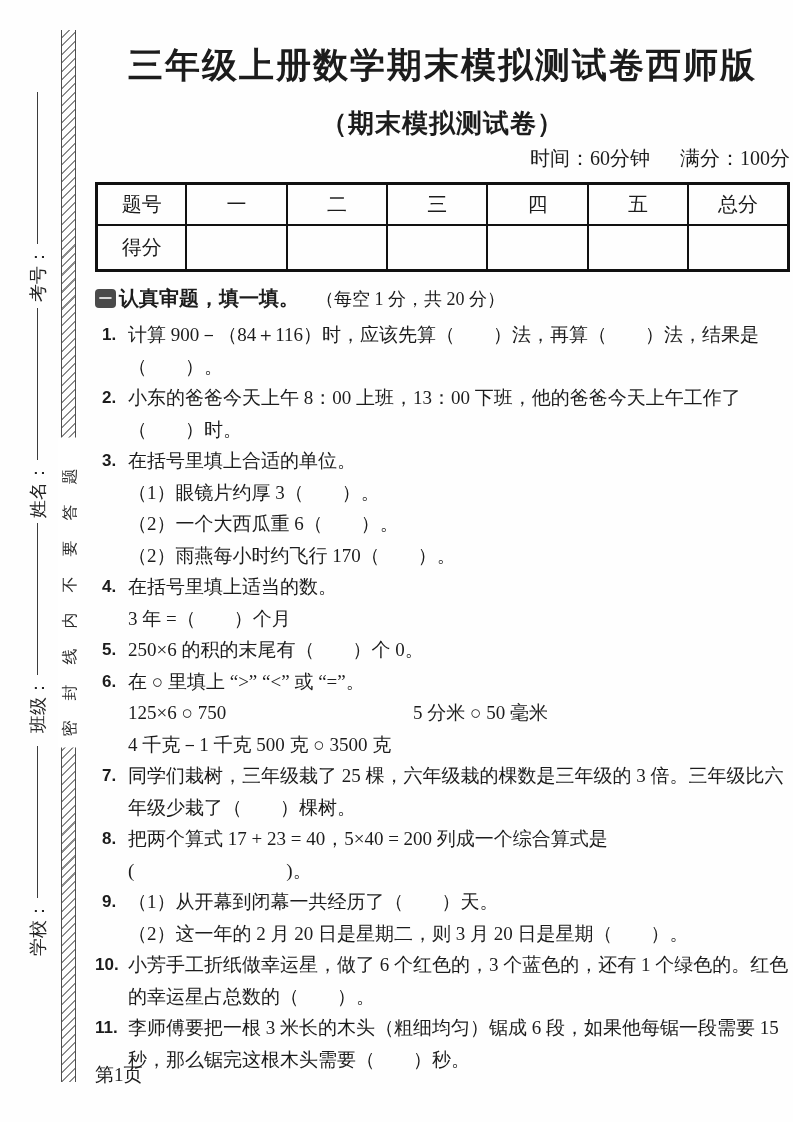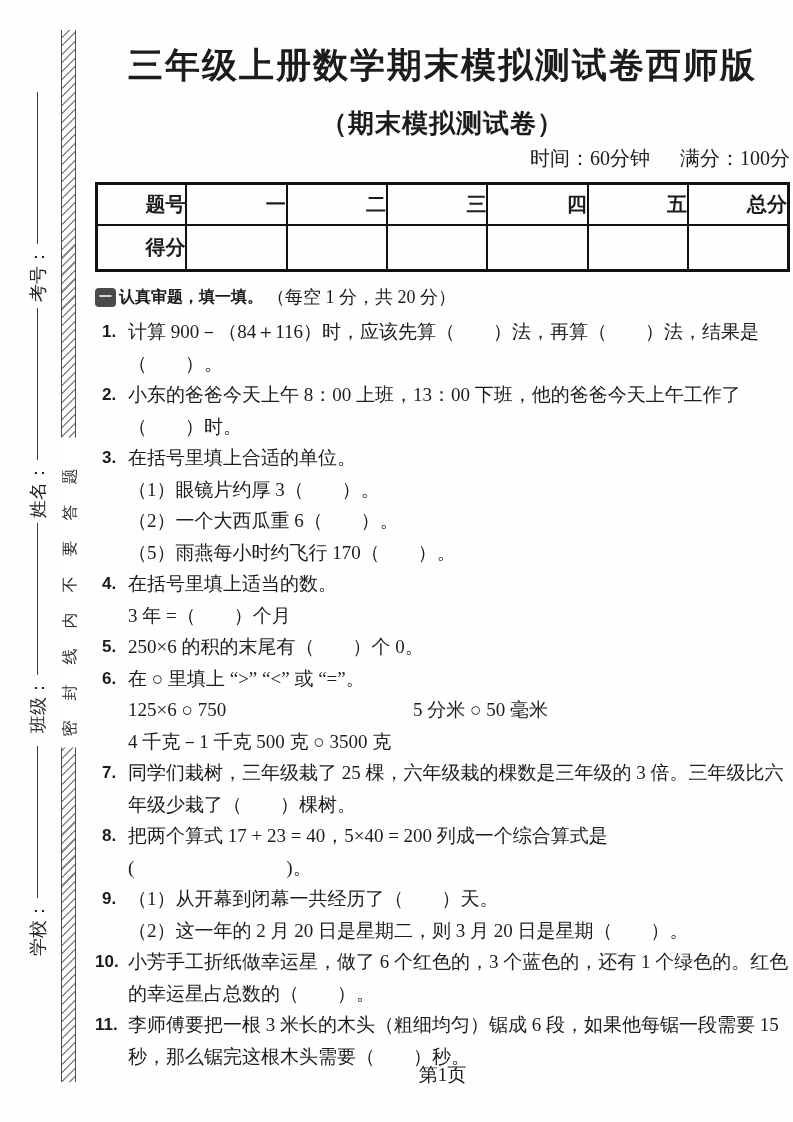--- a/index.html
+++ b/index.html
@@ -29,49 +29,49 @@
   }
   .seal-label .uline { flex:1; border-bottom:1.3px solid #3c3c3c; margin:0 2px 3px 4px; height:1px; }
   
   main { position:absolute; left:95px; top:42px; width:695px; }
   .title { font-size:35px; font-weight:700; text-align:center; letter-spacing:2px; margin:0; }
   .subtitle { font-size:26px; font-weight:700; text-align:center; margin-top:17px; letter-spacing:1px; }
   .meta { text-align:right; font-size:20px; margin-top:4px; }
   .meta span + span { margin-left:30px; }
   table.score { width:100%; border-collapse:collapse; margin-top:10px; border:3px solid #111; }
   table.score td {
-    border:2px solid #111; text-align:right; font-size:20px;
-    height:39px; padding:0;font-weight:bold;
+    border:2px solid #111; text-align:center; font-size:20px;
+    height:39px; padding:0;
   }
   table.score tr.score-row td { height:43px; }
   
   .section-header { margin-top:13px; display:flex; align-items:center; }
   .badge {
     width:21px; height:19px; background:#4a4a4a; border-radius:4px;
     color:#fff; display:inline-flex; align-items:center; justify-content:center;
     font-size:13px; font-weight:bold; flex:0 0 auto; margin-right:3px;
   }
-  .sec-title { font-weight:700; font-size:16px; font-family:"Liberation Sans","DejaVu Sans",sans-serif; }
-  .sec-note { font-size:18px; margin-left:4px; }
+  .sec-title { font-weight:700; font-size:20px; font-family:"Liberation Sans","DejaVu Sans",sans-serif; }
+  .sec-note { font-size:18px; margin-left:17px; }
   
   .questions { margin-top:7px; font-size:19px; line-height:31.5px; }
   .q { display:flex; }
   .qnum {
     flex:0 0 33px; box-sizing:border-box; padding-left:7px;
     font-weight:700; font-size:17px;
     font-family:"Liberation Sans","DejaVu Sans",sans-serif;
   }
   .qnum.two-digit { padding-left:0; }
   .qbody { flex:1; min-width:0; }
   .pair { display:flex; }
   .pair > span:first-child { flex:0 0 310px; }
   .pair.narrow > span:first-child { flex:0 0 285px; }
   .pagefoot {
     position:absolute; left:95px; top:1062px; width:695px;
-    text-align:center; font-size:19px;
+    text-align:left; font-size:19px;
   }
 </style>
 </head>
 <body>
 
 <aside>
   <div class="seal-label" style="top:185px">
     <span>考号：</span>
       <span class="uline"></span>
   </div>
@@ -151,21 +151,21 @@
           <div>小东的爸爸今天上午 8：00 上班，13：00 下班，他的爸爸今天上午工作了（　　）时。</div>
         </div>
     </div>
 
     <div class="q">
       <span class="qnum">3.</span>
       <div class="qbody">
         <div>在括号里填上合适的单位。</div>
         <div>（1）眼镜片约厚 3（　　）。</div>
         <div>（2）一个大西瓜重 6（　　）。</div>
-        <div>（5）雨燕每小时约飞行 170（　　）。</div>
+        <div>（2）雨燕每小时约飞行 170（　　）。</div>
       </div>
     </div>
 
     <div class="q">
       <span class="qnum">4.</span>
       <div class="qbody">
         <div>在括号里填上适当的数。</div>
         <div class="pair">
           <span>3 年 =（　　）个月</span>
         </div>

